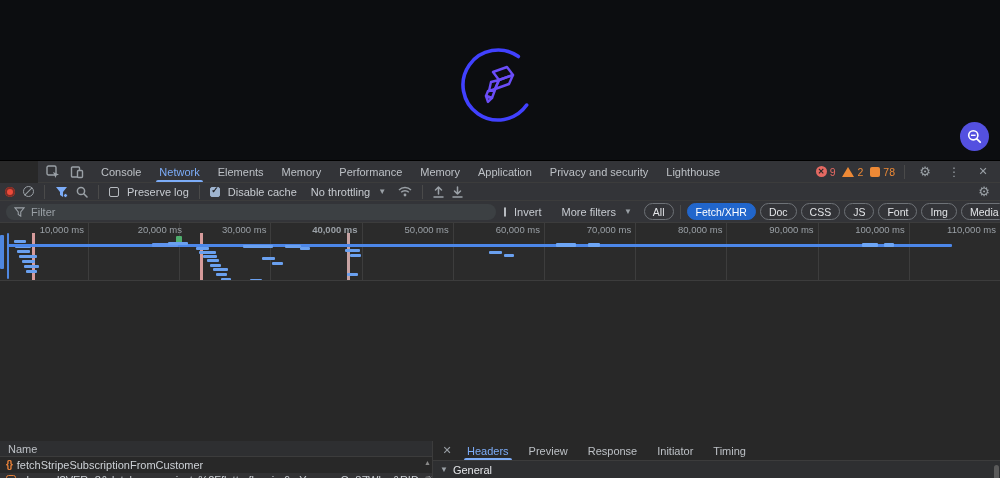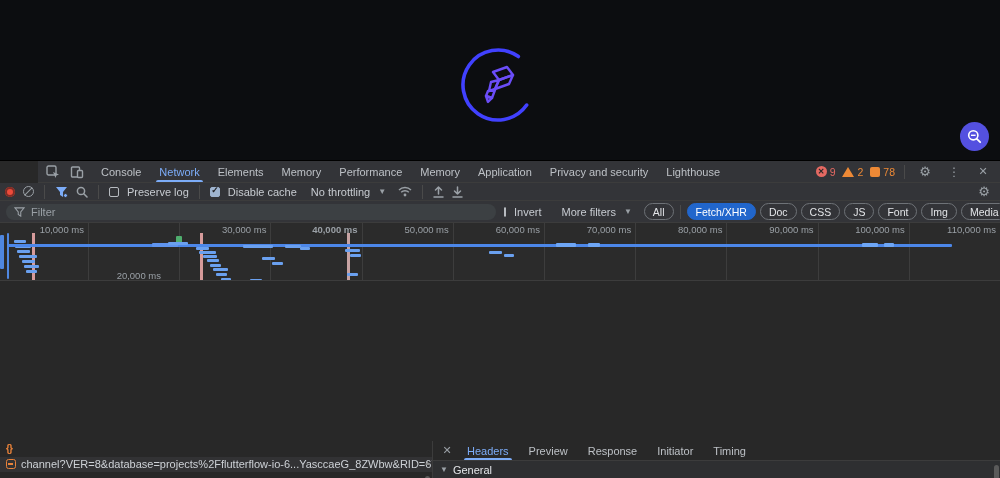--- a/index.html
+++ b/index.html
@@ -254,21 +254,21 @@
         <span class="chip">Img</span>
         <span class="chip">Media</span>
 
       </div>
     </div>
 
     <div class="overview">
         <div class="ov-grid" style="left: 88px;"></div>
         <div class="ov-label" style="left: 88px;">10,000 ms</div>
         <div class="ov-grid" style="left: 179.2px;"></div>
-        <div class="ov-label" style="left: 165px; margin-top: 46px;">20,000 ms</div>
+        <div class="ov-label" style="left: 186px;">20,000 ms</div>
         <div class="ov-grid" style="left: 270.4px;"></div>
         <div class="ov-label" style="left: 270.4px;">30,000 ms</div>
         <div class="ov-grid" style="left: 361.6px;"></div>
         <div class="ov-label" style="left: 361.6px; font-weight: bold;">40,000 ms</div>
         <div class="ov-grid" style="left: 452.8px;"></div>
         <div class="ov-label" style="left: 452.8px;">50,000 ms</div>
         <div class="ov-grid" style="left: 544px;"></div>
         <div class="ov-label" style="left: 544px;">60,000 ms</div>
         <div class="ov-grid" style="left: 635.2px;"></div>
         <div class="ov-label" style="left: 635.2px;">70,000 ms</div>
@@ -316,23 +316,25 @@
         <div class="ov-bar" style="left: 504px; top: 31px; width: 10px; height: 3px; background: rgb(106, 160, 239);"></div>
         <div class="ov-bar" style="left: 556px; top: 20px; width: 20px; height: 4px; background: rgb(110, 166, 245);"></div>
         <div class="ov-bar" style="left: 588px; top: 20px; width: 12px; height: 4px; background: rgb(110, 166, 245);"></div>
         <div class="ov-bar" style="left: 862px; top: 20px; width: 16px; height: 4px; background: rgb(110, 166, 245);"></div>
         <div class="ov-bar" style="left: 884px; top: 20px; width: 10px; height: 4px; background: rgb(110, 166, 245);"></div>
       </div>
 
     <div class="split">
 
       <div class="reqpanel">
+        <div class="req-header">Name</div>
         <div class="req-rows">
           <div class="req-row">
               <span class="ico-fetch">{}</span>
+              <span class="lbl">fetchStripeSubscriptionFromCustomer</span>
             </div>
           <div class="req-row">
               <span class="ico-channel"></span>
               <span class="lbl">channel?VER=8&amp;database=projects%2Fflutterflow-io-6...YasccaeG_8ZWbw&amp;RID=6712&amp;AID=8&amp;zx=t...</span>
             </div>
 
         </div>
         <div class="req-scrollbar">
           <div class="arr">▲</div>
           <div class="thumb"></div>

